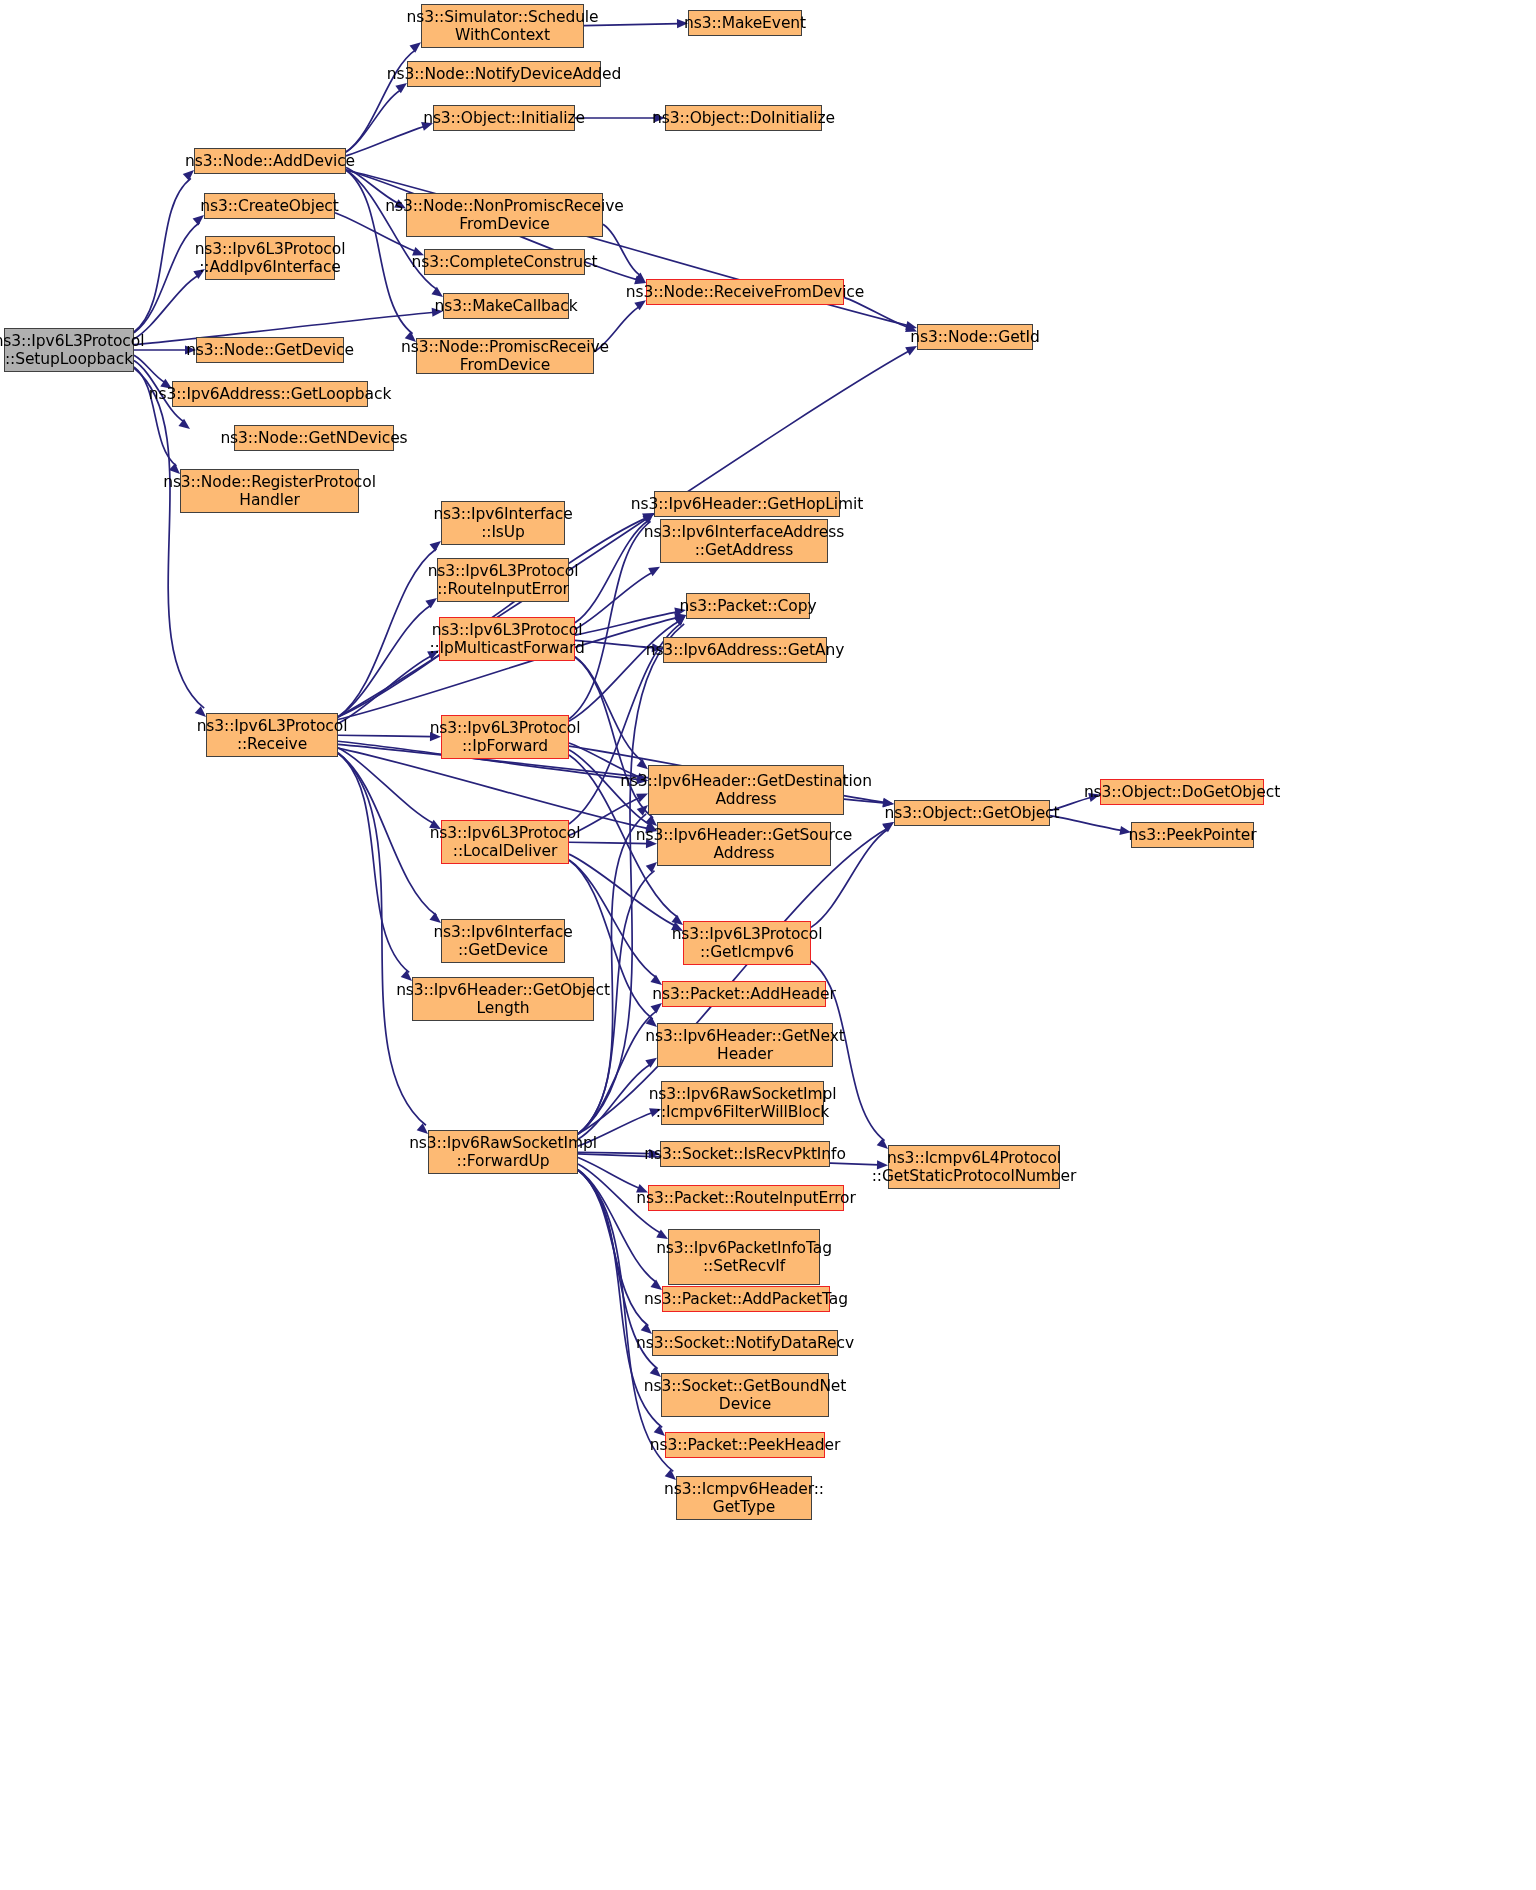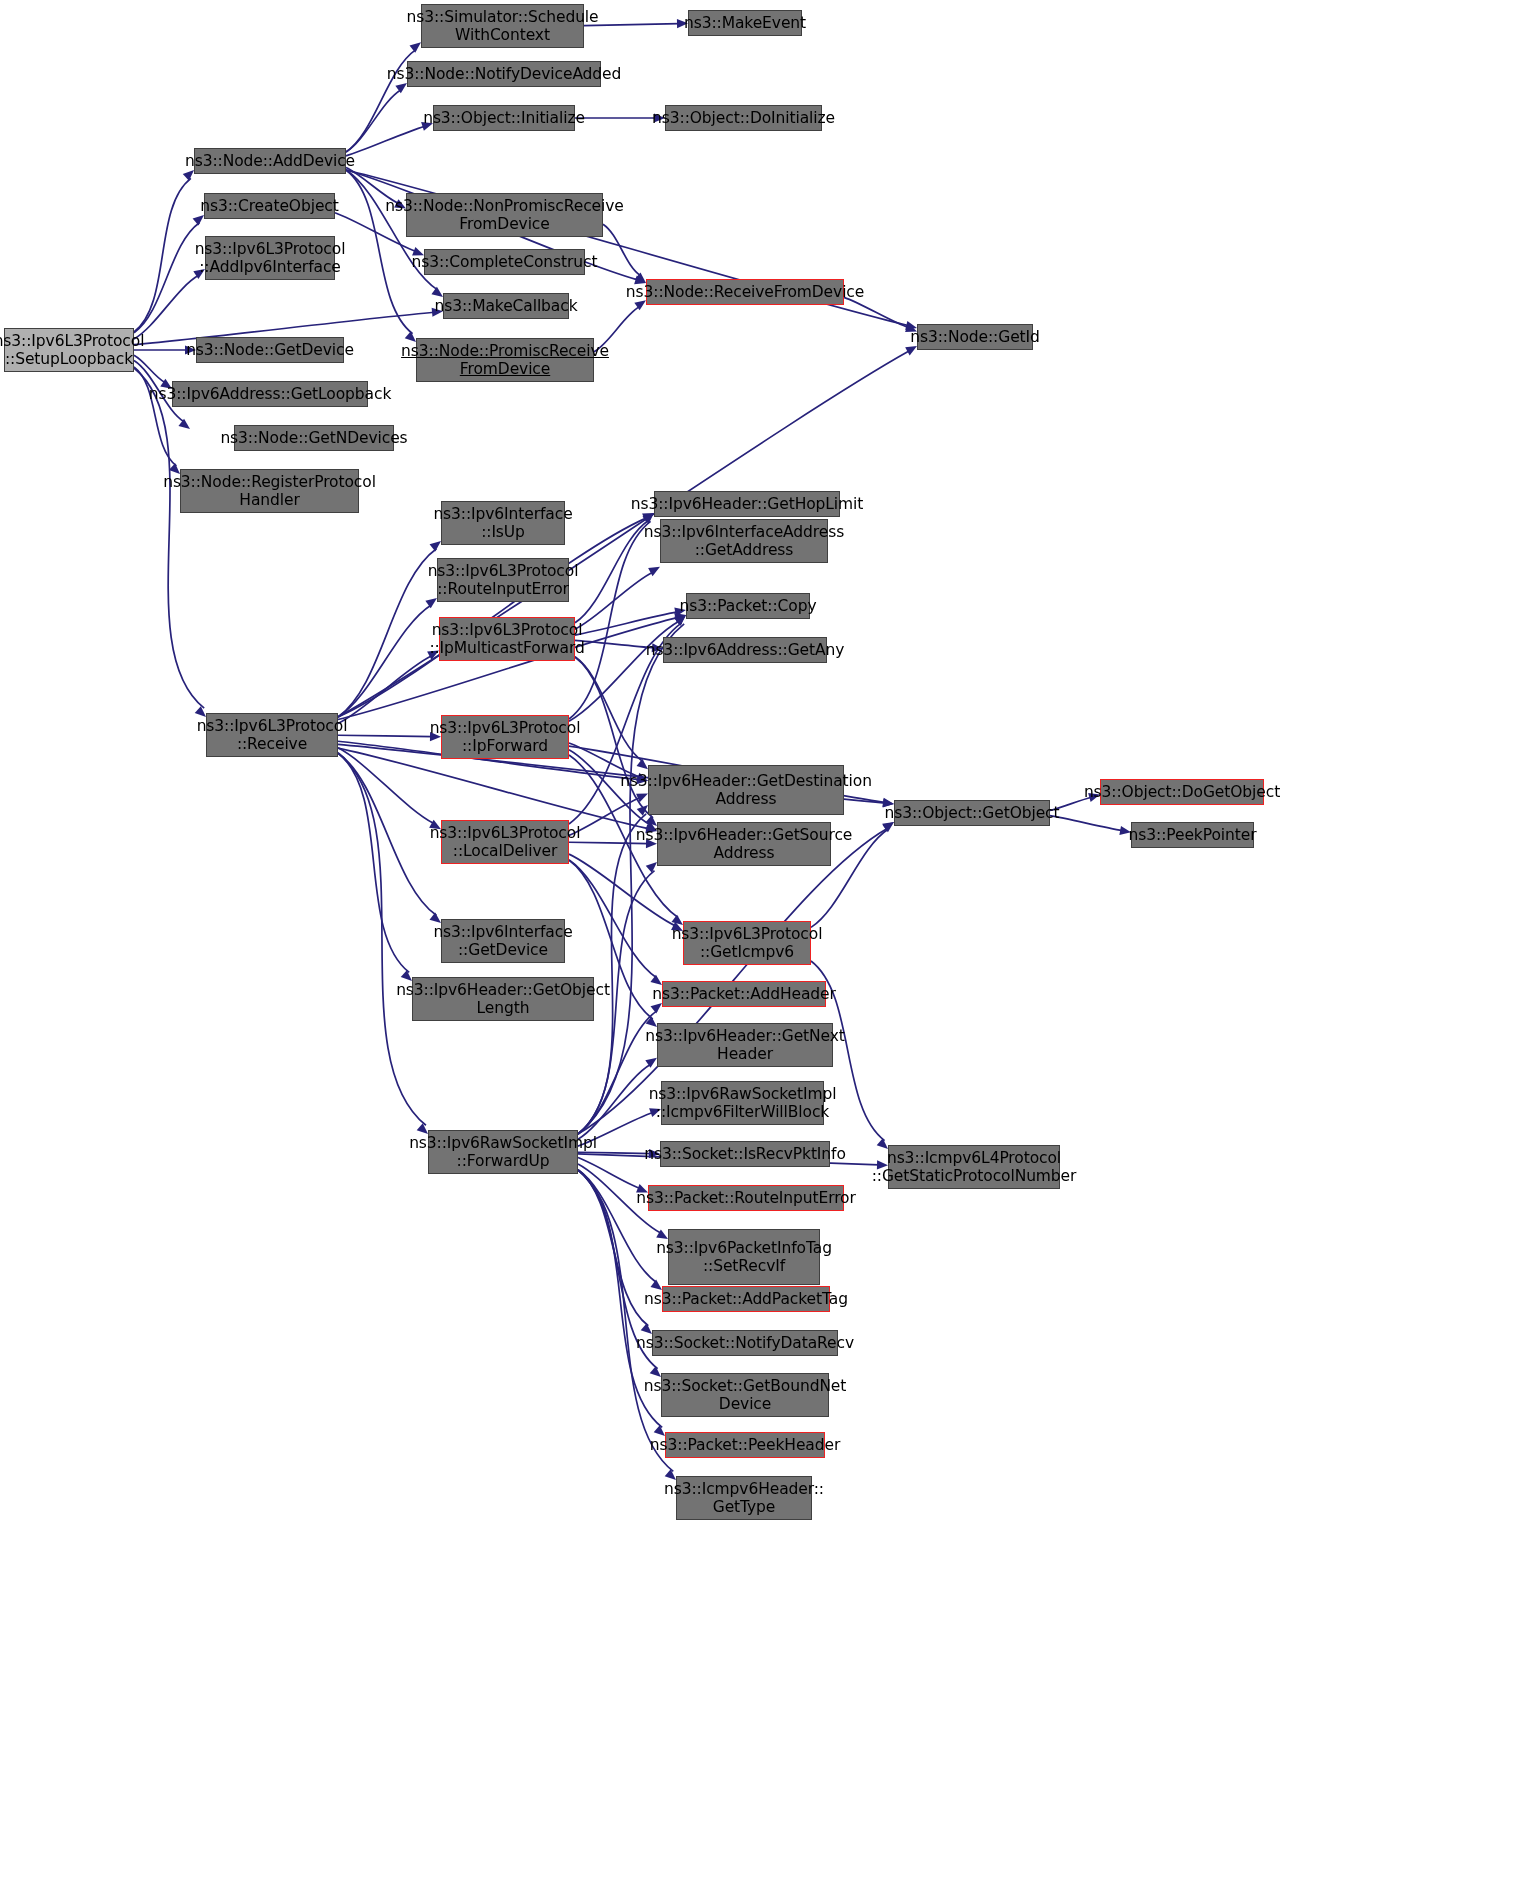--- a/index.html
+++ b/index.html
@@ -29,21 +29,21 @@
     stroke-width: 1.7px;
   }
   .arrowhead {
     fill: #27227a;
     stroke: none;
   }
   .node {
     position: absolute;
     box-sizing: border-box;
     border: 1.6px solid #404040;
-    background: #737373;
+    background: #fdba74;
     color: #000000;
     font-size: 15.5px;
     line-height: 1.18;
     display: flex;
     align-items: center;
     justify-content: center;
     text-align: center;
     padding: 2px 5px;
     white-space: pre-line;
     letter-spacing: -0.1px;
@@ -224,21 +224,21 @@
       <div class="node" style="left: 194px; top: 148px; width: 152px; height: 26px;">ns3::Node::AddDevice</div>
       <div class="node" style="left: 204px; top: 193px; width: 131px; height: 26px;">ns3::CreateObject</div>
       <div class="node" style="left: 406px; top: 193px; width: 197px; height: 44px;">ns3::Node::NonPromiscReceive
 FromDevice</div>
       <div class="node" style="left: 205px; top: 236px; width: 130px; height: 44px;">ns3::Ipv6L3Protocol
 ::AddIpv6Interface</div>
       <div class="node" style="left: 424px; top: 249px; width: 161px; height: 26px;">ns3::CompleteConstruct</div>
       <div class="node red" style="left: 646px; top: 279px; width: 198px; height: 26px;">ns3::Node::ReceiveFromDevice</div>
       <div class="node" style="left: 443px; top: 293px; width: 126px; height: 26px;">ns3::MakeCallback</div>
       <div class="node" style="left: 917px; top: 324px; width: 116px; height: 26px;">ns3::Node::GetId</div>
-      <div class="node" style="left: 416px; top: 338px; width: 178px; height: 44px; text-decoration: underline;">ns3::Node::PromiscReceive
+      <div class="node" style="left: 416px; top: 338px; width: 178px; height: 36px;">ns3::Node::PromiscReceive
 FromDevice</div>
       <div class="node" style="left: 196px; top: 337px; width: 148px; height: 26px;">ns3::Node::GetDevice</div>
       <div class="node" style="left: 172px; top: 381px; width: 196px; height: 26px;">ns3::Ipv6Address::GetLoopback</div>
       <div class="node" style="left: 190px; top: 425px; width: 160px; height: 26px; margin-left: 44px;">ns3::Node::GetNDevices</div>
       <div class="node" style="left: 180px; top: 469px; width: 179px; height: 44px;">ns3::Node::RegisterProtocol
 Handler</div>
       <div class="node" style="left: 441px; top: 501px; width: 124px; height: 44px;">ns3::Ipv6Interface
 ::IsUp</div>
       <div class="node" style="left: 654px; top: 491px; width: 186px; height: 26px;">ns3::Ipv6Header::GetHopLimit</div>
       <div class="node" style="left: 660px; top: 519px; width: 168px; height: 44px;">ns3::Ipv6InterfaceAddress

